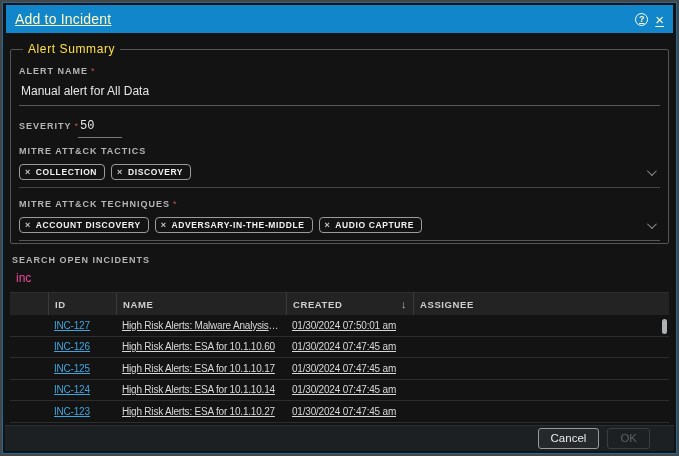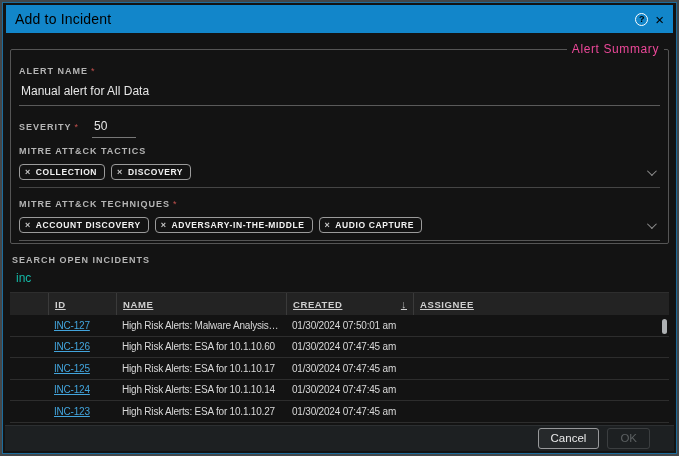--- a/index.html
+++ b/index.html
@@ -15,64 +15,66 @@
     overflow: hidden;
   }
 
   
   .titlebar {
     margin: 3px 4px 0 4px;
     height: 28px;
     background: var(--titlebar, #1286ca);
     display: flex; align-items: center;
     padding: 0 9px;
-    color: #000000;
+    color: #fef9c3;
+    text-decoration: underline;
   }
   .titlebar .title { font-size: 14px; font-weight: 400; letter-spacing: .2px; }
   .titlebar .spacer { flex: 1; }
   .help-icon {
     width: 13px; height: 13px; border: 1px solid #fff; border-radius: 50%;
     font-size: 9px; line-height: 11px; text-align: center; font-weight: bold;
     cursor: pointer; margin-right: 7px;
   }
   .close-icon { font-size: 15px; line-height: 15px; cursor: pointer; }
 
   
   .content { padding: 0 8px; }
 
   fieldset.alert-summary {
     margin-top: 9px;
     border: 1px solid #555;
     border-radius: 2px;
     padding: 2px 8px 2px 8px;
   }
   fieldset.alert-summary legend {
-    color: #ec4899; font-size: 12px; letter-spacing: .6px;
-    padding: 0 5px; margin-left: 4px; text-align: right;
+    color: #fde047; font-size: 12px; letter-spacing: .6px;
+    padding: 0 5px; margin-left: 4px;
   }
 
   .field-label {
     font-size: 9px; font-weight: bold; letter-spacing: 1px;
     color: #b5b5b5; text-transform: uppercase;
   }
   .req { color: var(--required, #c0504d); margin-left: 3px; font-size: 9px; }
 
   .group { margin-top: 2px; }
   .text-input {
     display: block; width: 100%;
     background: transparent; border: none; outline: none;
     border-bottom: 1px solid #5a5a5a;
     color: #e6e6e6; font-size: 12px;
     font-family: "Liberation Sans", sans-serif;
     padding: 6px 2px 7px 2px;
   }
   .severity-row { display: flex; align-items: baseline; margin-top: 13px; }
   .severity-row .text-input {
-    width: 44px; margin-left: 14px; padding: 0 2px 4px 2px;
+    width: 44px; padding: 0 2px 4px 2px;
     border-bottom-color: #787878;
+    font-family: Liberation Mono, monospace;
   }
 
   .tag-row {
     display: flex; align-items: center; gap: 6px;
     padding: 6px 2px 7px 0;
     border-bottom: 1px solid #454545;
   }
   .tag {
     display: inline-flex; align-items: center; gap: 5px;
     border: 1px solid #9b9b9b; border-radius: 4px;
@@ -86,50 +88,49 @@
     width: 7px; height: 7px; flex: 0 0 auto;
     border-right: 1.5px solid #8f8f8f; border-bottom: 1.5px solid #8f8f8f;
     transform: rotate(45deg) translateY(-2px);
     cursor: pointer;
   }
 
   .search-label { margin: 11px 0 0 2px; }
   .search-input {
     display: block; width: 300px;
     background: transparent; border: none; outline: none;
-    color: #14b8a6; font-size: 12px;
+    color: #ec4899; font-size: 12px;
     font-family: "Liberation Sans", sans-serif;
     padding: 6px 2px 5px 6px;
   }
 
   
   .table { position: relative; margin-top: 2px; }
   .trow {
     display: grid;
     grid-template-columns: 38px 68px 170px 127px 1fr;
     align-items: center;
   }
   .thead {
     background: #232323; height: 23px;
     border-top: 1px solid #2e2e2e;
   }
   .th {
     color: #cfcfcf; font-size: 9.5px; font-weight: bold; letter-spacing: .6px;
     padding: 0 6px; height: 100%;
     display: flex; align-items: center;
     cursor: pointer;
-    text-decoration: underline;
   }
   .th + .th { border-left: 1px solid #3a3a3a; }
   .th .sort { margin-left: auto; font-size: 11px; color: #b8b8b8; font-weight: normal; }
   .tbody .trow { height: 21.5px; border-bottom: 1px solid #2d2d2d; cursor: pointer; }
   .td {
     color: #d8d8d8; font-size: 10px; letter-spacing: -0.2px;
     padding: 0 6px;
-    white-space: nowrap; overflow: hidden; text-overflow: ellipsis;
+    white-space: nowrap; overflow: hidden; text-overflow: ellipsis; text-decoration: underline;
   }
   .td.id a { color: var(--link, #42a4dc); text-decoration: underline; font-size: 10px; }
   .scroll-thumb {
     position: absolute; right: 2px; top: 27px;
     width: 5px; height: 15px; border-radius: 2.5px;
     background: #aeb1b3; cursor: grab;
   }
 
   
   .footer {

